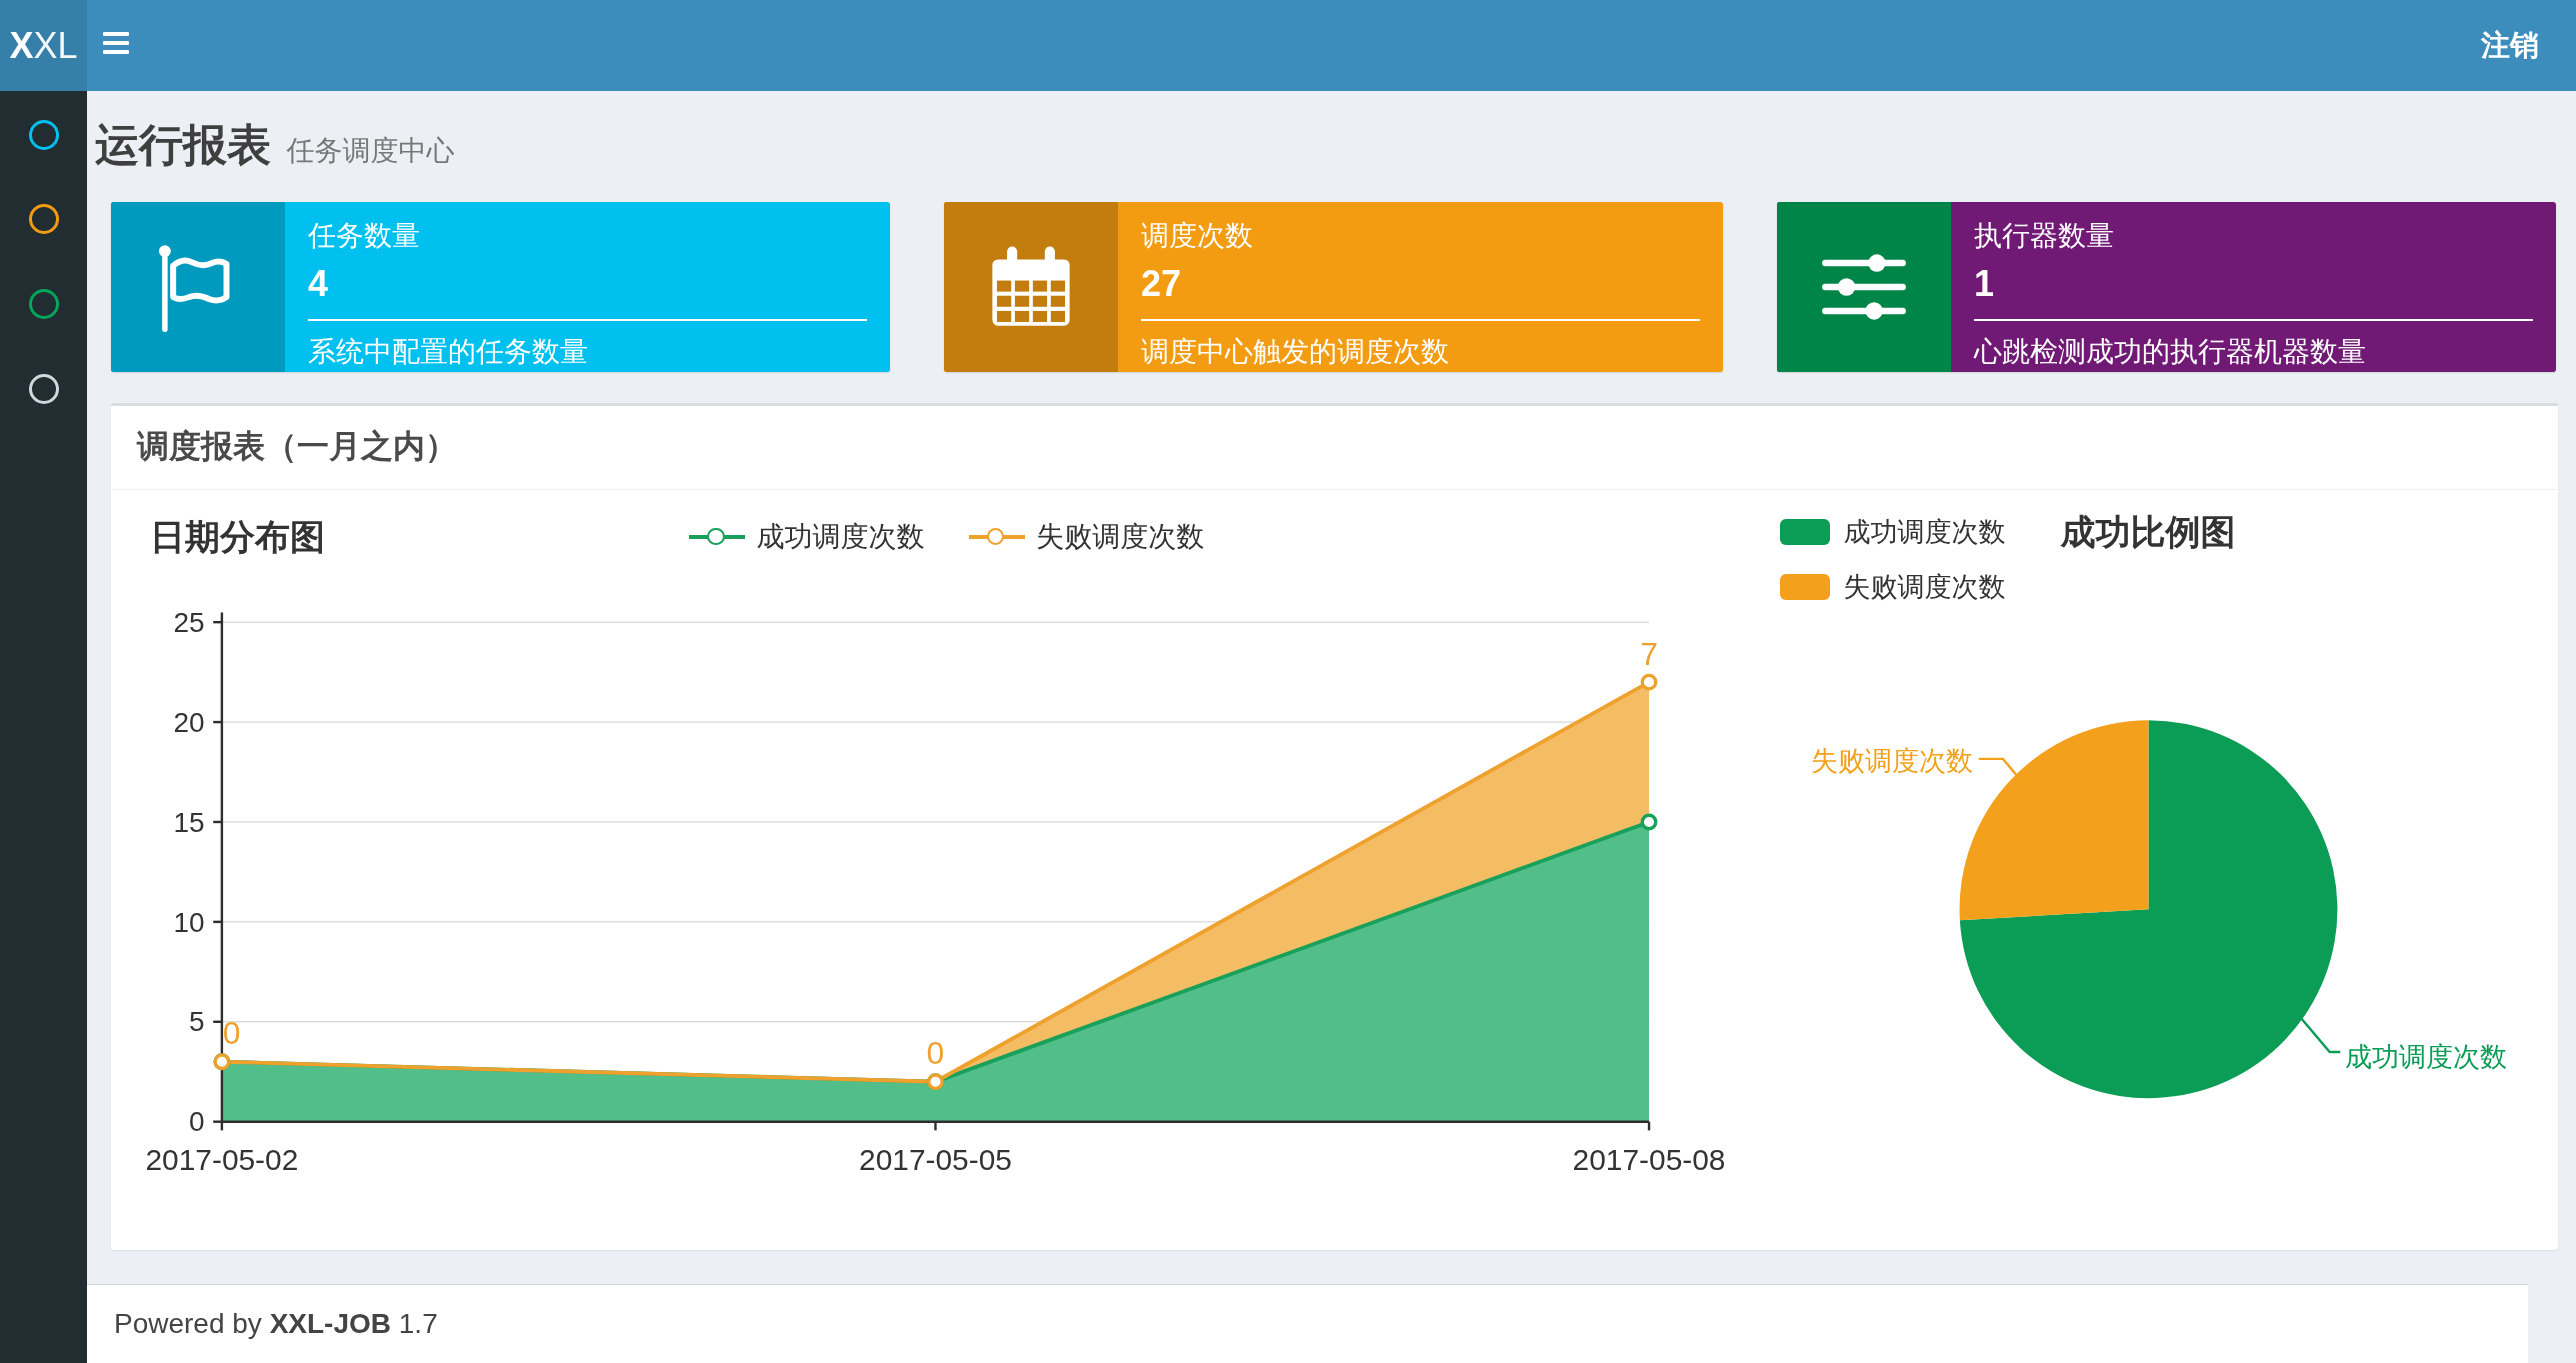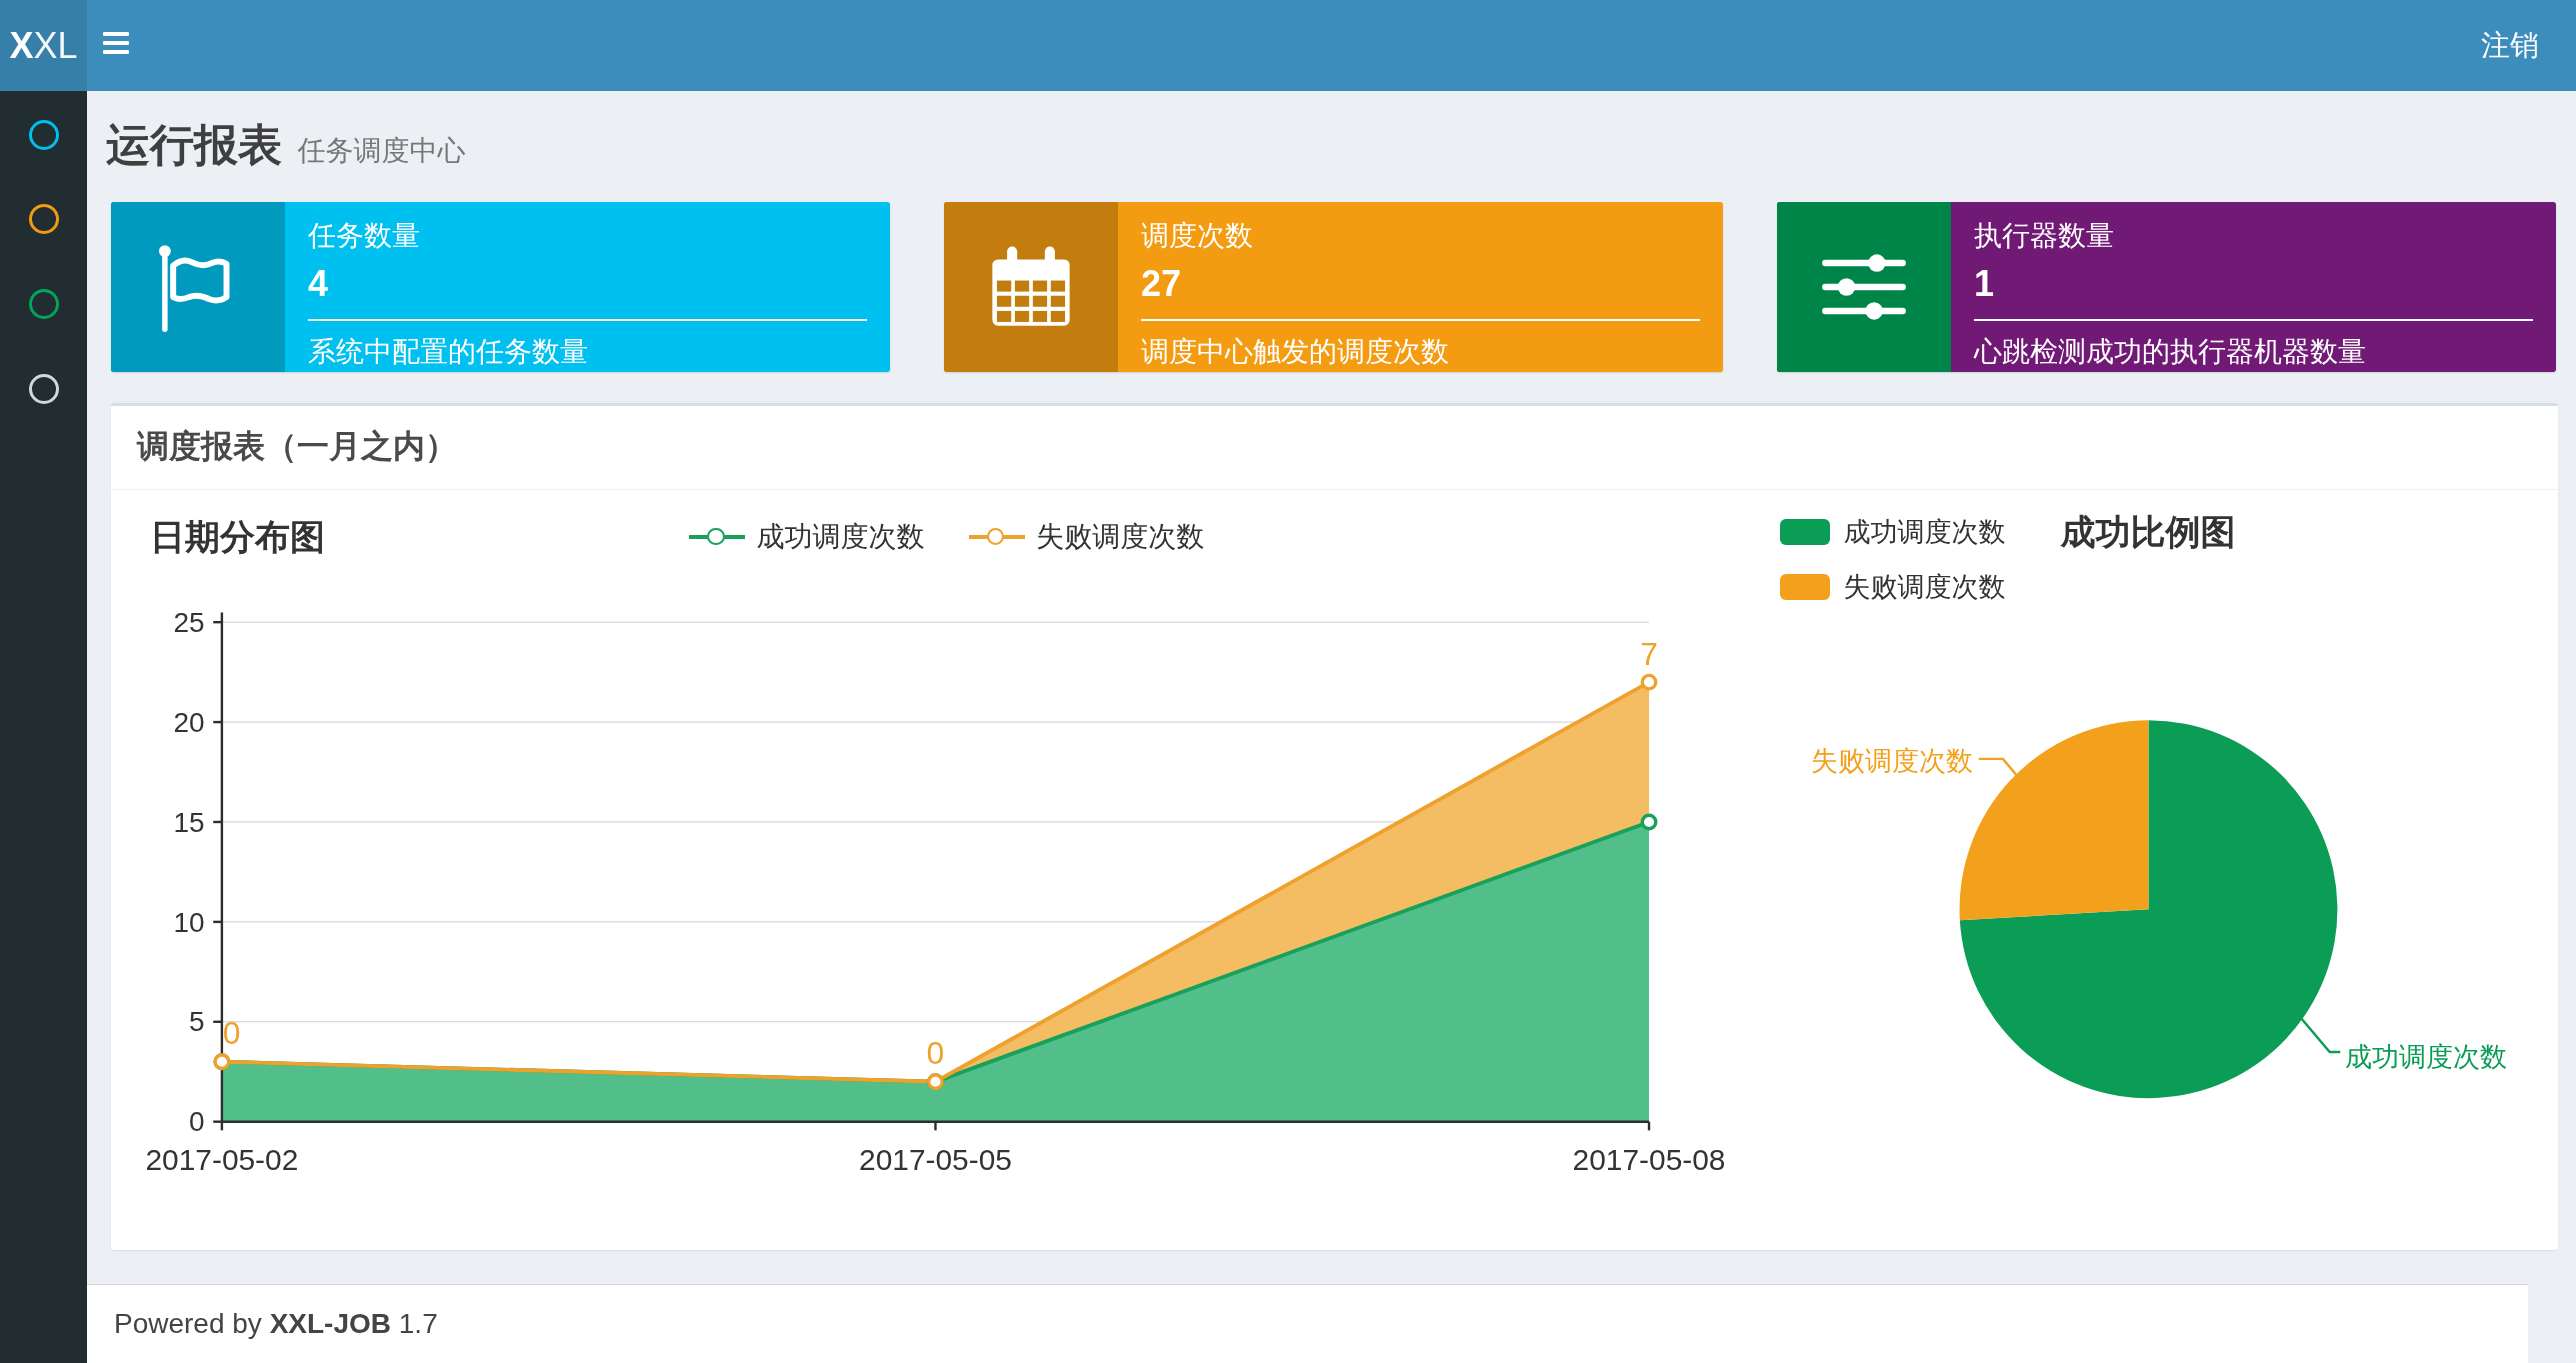--- a/index.html
+++ b/index.html
@@ -10,27 +10,27 @@
   }
   
   .navbar{position:absolute;left:0;top:0;width:2576px;height:91px;background:#3c8dbc;}
   .logo{position:absolute;left:0;top:0;width:87px;height:91px;background:#367fa9;
         color:#fff;font-size:36px;display:flex;align-items:center;justify-content:center;cursor:pointer;}
   .logo b{font-weight:700;}
   .logo span{font-weight:400;opacity:.95;text-align:center;}
   .hamburger{position:absolute;left:103px;top:32px;width:29px;height:27px;cursor:pointer;}
   .hamburger i{display:block;width:26px;height:4.3px;background:#fff;border-radius:1px;margin-bottom:4.8px;}
   .logout{position:absolute;right:37px;top:0;height:91px;line-height:91px;color:#fff;
-          font-size:29px;cursor:pointer;}
+          font-size:29px;cursor:pointer;font-weight:bold;}
   
   .sidebar{position:absolute;left:0;top:91px;width:87px;height:1273px;background:#222d32;}
   .side-item{position:absolute;left:0;width:87px;height:58px;cursor:pointer;display:flex;align-items:center;justify-content:center;}
   .ring{display:block;width:24px;height:24px;border:3.9px solid #fff;border-radius:50%;}
   
-  .page-header{position:absolute;left:106px;top:116px;white-space:nowrap;}
+  .page-header{position:absolute;left:95px;top:116px;white-space:nowrap;}
   .ph-title{font-size:44px;font-weight:700;color:#3f3f3f;}
   .ph-sub{font-size:28px;color:#777;margin-left:15.4px;}
   
   .info-box{position:absolute;top:202px;width:779px;height:170px;border-radius:2.9px;
             box-shadow:0 1px 1.9px rgba(0,0,0,.12);display:flex;color:#fff;}
   .ib-icon{width:174px;height:170px;border-radius:2.9px 0 0 2.9px;flex:0 0 174px;
            display:flex;align-items:center;justify-content:center;}
   .ib-body{flex:1;padding:15.4px 23px 0 23px;}
   .ib-title{font-size:28px;}
   .ib-number{font-size:36px;font-weight:700;margin-top:7.7px;}

